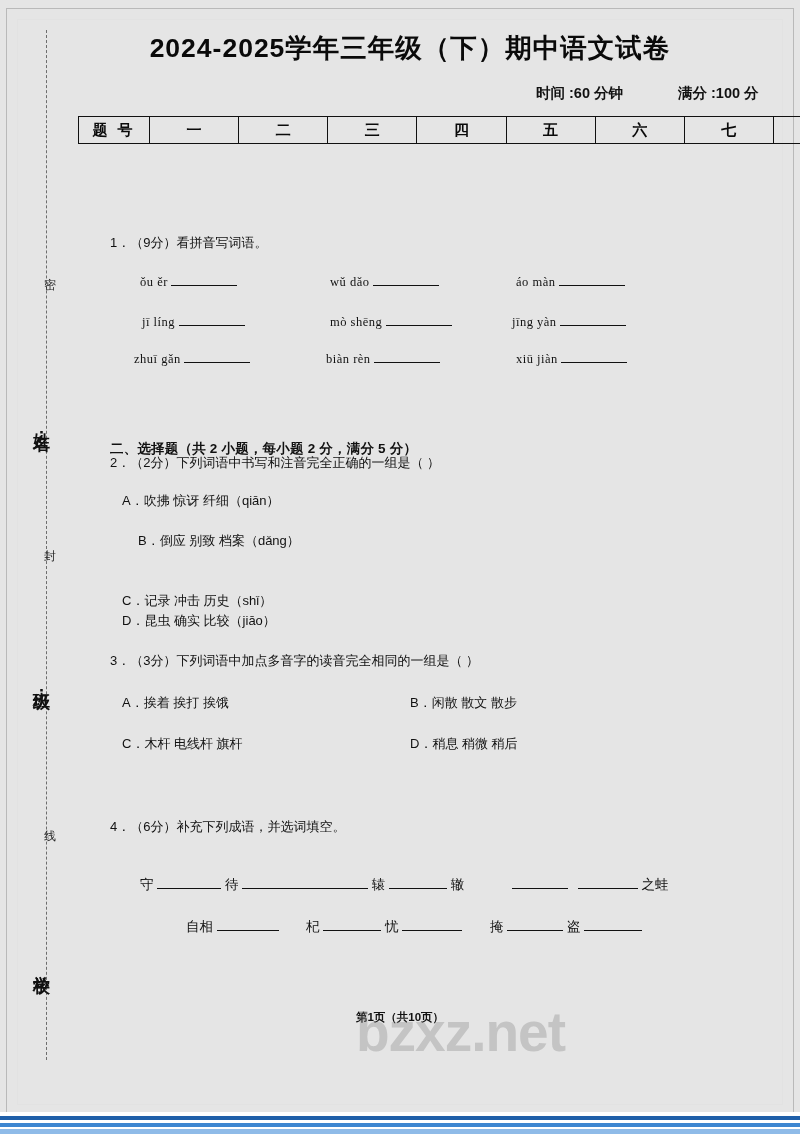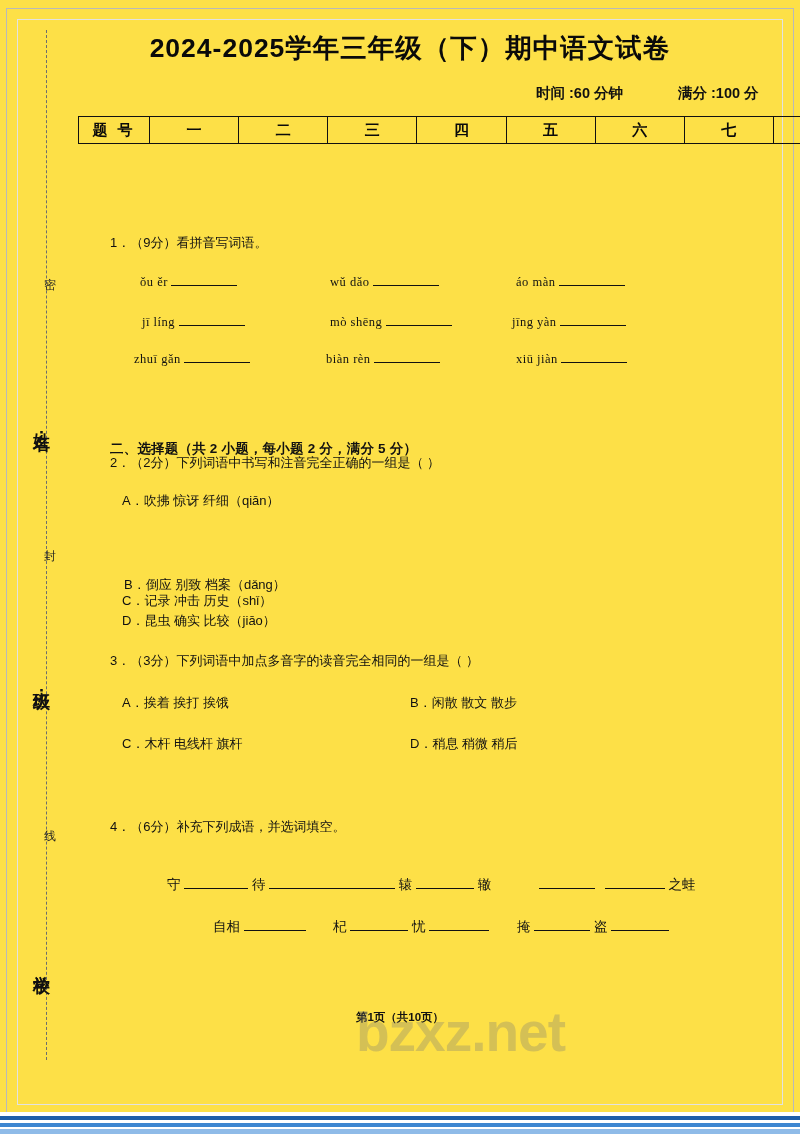--- a/index.html
+++ b/index.html
@@ -10,21 +10,21 @@
   body {
     width: 800px;
     height: 1134px;
     overflow: hidden;
     font-family: "Liberation Serif", serif;
   }
   .page {
     position: relative;
     width: 800px;
     height: 1134px;
-    background: #fde047;
+    background: #e5e5e5;
     box-sizing: border-box;
     overflow: hidden;
   }
   
   .frame {
     position: absolute;
     left: 6px;
     top: 8px;
     right: 6px;
     bottom: 18px;
@@ -177,21 +177,20 @@
     border-bottom: 1px solid #111;
     vertical-align: baseline;
   }
 
   
   .idiom {
     position: absolute;
     font-family: "Liberation Sans", sans-serif;
     font-size: 13.5px;
     color: #111;
-    margin-left: 27px;
   }
 
   
   .footer {
     position: absolute;
     left: 0;
     top: 1010px;
     width: 800px;
     text-align: center;
     font-family: "Liberation Sans", sans-serif;
@@ -300,21 +299,21 @@
 
   <div class="sec" style="left:110px; top:424px;margin-top:16px;">二、选择题（共 2 小题，每小题 2 分，满分 5 分）</div>
 
   <div class="q" style="left:110px; top:454px;">
     <span>2．</span><span>（2分）</span><span>下列词语中书写和注音完全正确的一组是（      ）</span>
   </div>
 
   <div class="opt" style="left:122px; top:492px;">
     <span>A．</span><span>吹拂  惊讶  纤细（qiān）</span>
   </div>
-  <div class="opt" style="left:124px; top:532px;margin-top:44px;">
+  <div class="opt" style="left:138px; top:532px;">
     <span>B．</span><span>倒应  别致  档案（dǎng）</span>
   </div>
   <div class="opt" style="left:122px; top:592px;">
     <span>C．</span><span>记录  冲击  历史（shǐ）</span>
   </div>
   <div class="opt" style="left:122px; top:612px;">
     <span>D．</span><span>昆虫  确实  比较（jiāo）</span>
   </div>
 
   <div class="q" style="left:110px; top:652px;">

